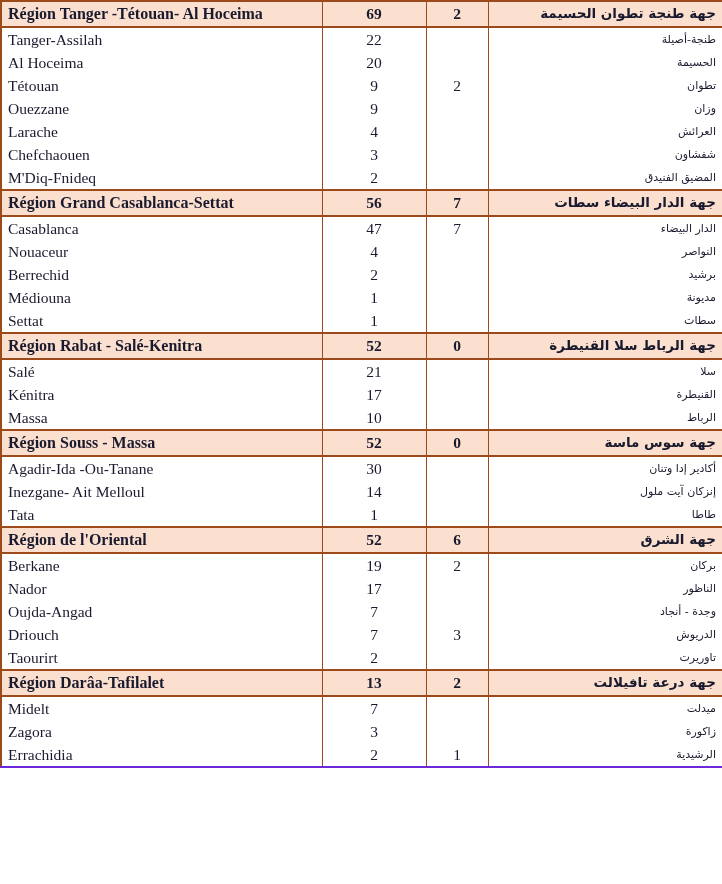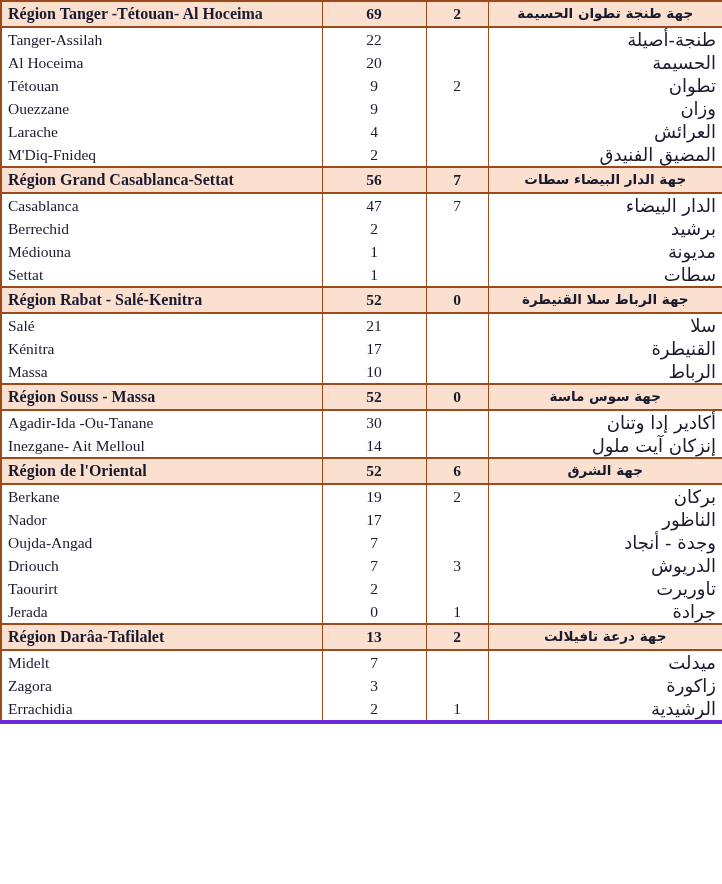--- a/index.html
+++ b/index.html
@@ -58,32 +58,32 @@
   }
   table.stats td.fr-cell {
     border-left: none;
     text-align: left;
   }
   table.stats td.ar-cell {
     border-right: none;
     text-align: right;
     direction: rtl;
     font-family: "DejaVu Sans", "Liberation Sans", sans-serif;
-    font-size: 18px;
-  }
-  tr.region-row > td.ar-cell { font-size: 13.5px; font-weight: bold; text-align: center; }
+    font-size: 11px;
+  }
+  tr.region-row > td.ar-cell { font-size: 13.5px; font-weight: bold; }
   table.stats td.num-cell {
     text-align: center;
   }
 
   tr.region-row > td.fr-cell { font-size: 16px; }
 
   
   tr.table-last > td {
-    border-bottom: 4px solid #6d28d9;
+    border-bottom: 2px solid #6d28d9;
   }
 </style>
 </head>
 <body>
 
 <div id="table-wrap">
   <table class="stats">
     <colgroup>
       <col class="c-fr">
       <col class="c-num1">
@@ -121,36 +121,48 @@
           <td class="num-cell"></td>
           <td class="ar-cell">وزان</td>
         </tr>
         <tr class="city-row">
           <td class="fr-cell">Larache</td>
           <td class="num-cell">4</td>
           <td class="num-cell"></td>
           <td class="ar-cell">العرائش</td>
         </tr>
         <tr class="city-row">
+          <td class="fr-cell">Chefchaouen</td>
+          <td class="num-cell">3</td>
+          <td class="num-cell"></td>
+          <td class="ar-cell">شفشاون</td>
+        </tr>
+        <tr class="city-row">
           <td class="fr-cell">M'Diq-Fnideq</td>
           <td class="num-cell">2</td>
           <td class="num-cell"></td>
           <td class="ar-cell">المضيق الفنيدق</td>
         </tr>
         <tr class="region-row">
           <td class="fr-cell">Région Grand Casablanca-Settat</td>
           <td class="num-cell">56</td>
           <td class="num-cell">7</td>
           <td class="ar-cell">جهة الدار البيضاء سطات</td>
         </tr>
         <tr class="city-row">
           <td class="fr-cell">Casablanca</td>
           <td class="num-cell">47</td>
           <td class="num-cell">7</td>
           <td class="ar-cell">الدار البيضاء</td>
+        </tr>
+        <tr class="city-row">
+          <td class="fr-cell">Nouaceur</td>
+          <td class="num-cell">4</td>
+          <td class="num-cell"></td>
+          <td class="ar-cell">النواصر</td>
         </tr>
         <tr class="city-row">
           <td class="fr-cell">Berrechid</td>
           <td class="num-cell">2</td>
           <td class="num-cell"></td>
           <td class="ar-cell">برشيد</td>
         </tr>
         <tr class="city-row">
           <td class="fr-cell">Médiouna</td>
           <td class="num-cell">1</td>
@@ -198,20 +210,26 @@
           <td class="num-cell">30</td>
           <td class="num-cell"></td>
           <td class="ar-cell">أكادير إدا وتنان</td>
         </tr>
         <tr class="city-row">
           <td class="fr-cell">Inezgane- Ait Melloul</td>
           <td class="num-cell">14</td>
           <td class="num-cell"></td>
           <td class="ar-cell">إنزكان آيت ملول</td>
         </tr>
+        <tr class="city-row">
+          <td class="fr-cell">Tata</td>
+          <td class="num-cell">1</td>
+          <td class="num-cell"></td>
+          <td class="ar-cell">طاطا</td>
+        </tr>
         <tr class="region-row">
           <td class="fr-cell">Région de l'Oriental</td>
           <td class="num-cell">52</td>
           <td class="num-cell">6</td>
           <td class="ar-cell">جهة الشرق</td>
         </tr>
         <tr class="city-row">
           <td class="fr-cell">Berkane</td>
           <td class="num-cell">19</td>
           <td class="num-cell">2</td>
@@ -234,26 +252,20 @@
           <td class="num-cell">7</td>
           <td class="num-cell">3</td>
           <td class="ar-cell">الدريوش</td>
         </tr>
         <tr class="city-row">
           <td class="fr-cell">Taourirt</td>
           <td class="num-cell">2</td>
           <td class="num-cell"></td>
           <td class="ar-cell">تاوريرت</td>
         </tr>
-        <tr class="city-row">
-          <td class="fr-cell">Jerada</td>
-          <td class="num-cell">0</td>
-          <td class="num-cell">1</td>
-          <td class="ar-cell">جرادة</td>
-        </tr>
         <tr class="region-row">
           <td class="fr-cell">Région Darâa-Tafilalet</td>
           <td class="num-cell">13</td>
           <td class="num-cell">2</td>
           <td class="ar-cell">جهة درعة تافيلالت</td>
         </tr>
         <tr class="city-row">
           <td class="fr-cell">Midelt</td>
           <td class="num-cell">7</td>
           <td class="num-cell"></td>

